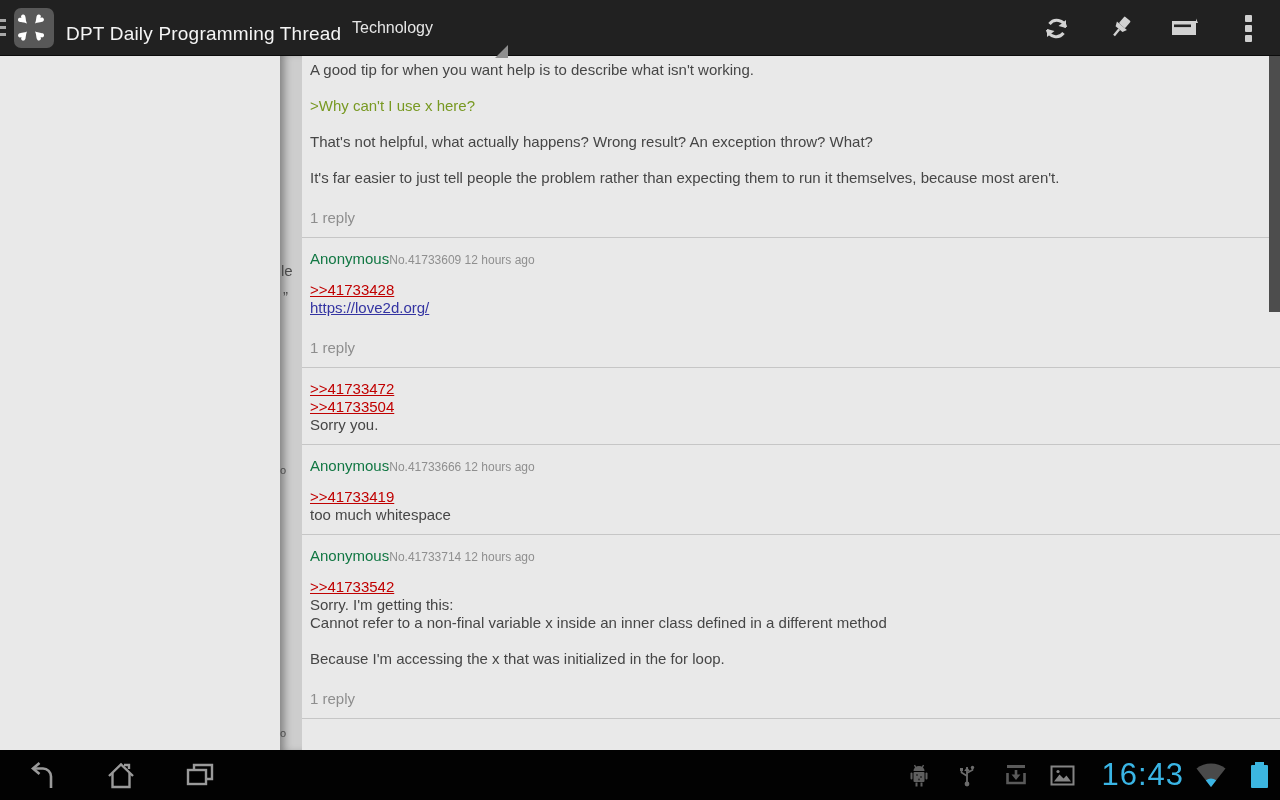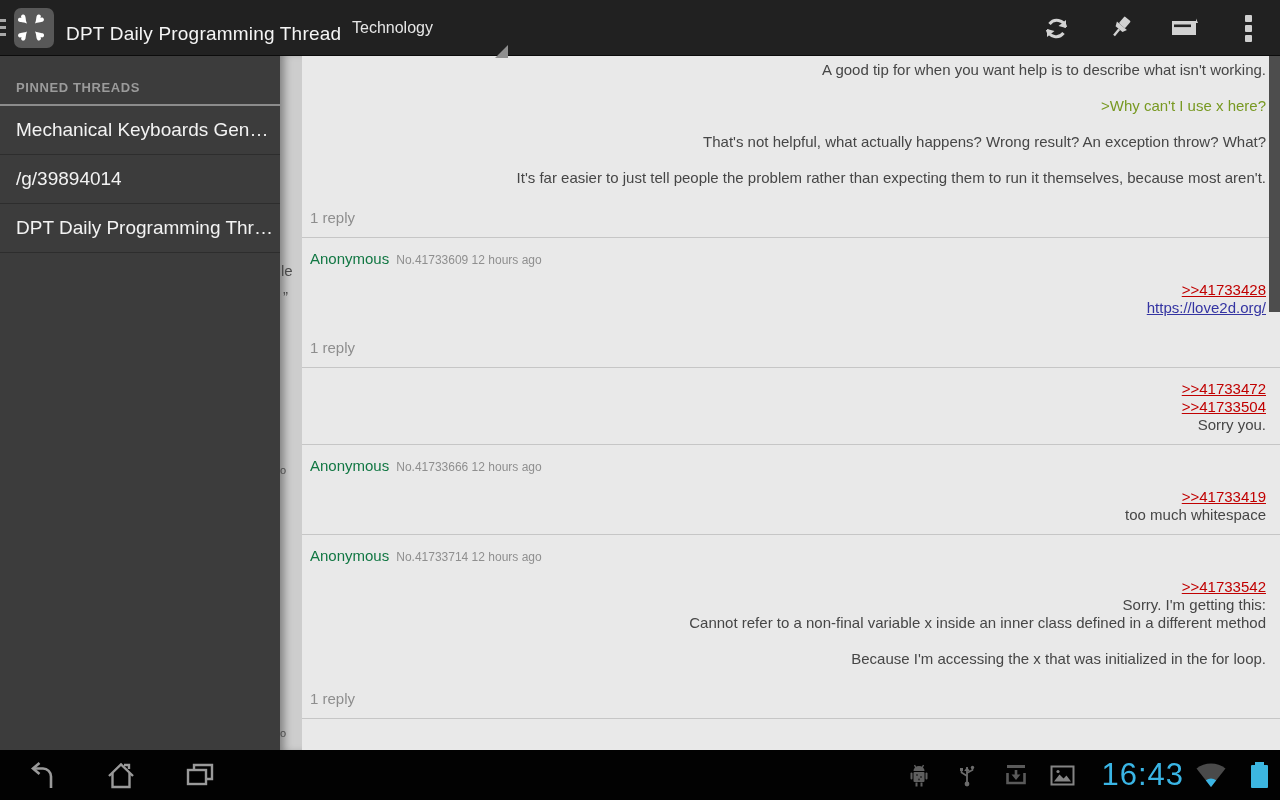--- a/index.html
+++ b/index.html
@@ -67,22 +67,22 @@
   .fragment { position:absolute; color:#4a4a4a; }
   
   #thread-pane {
     position:absolute; left:300px; top:56px; width:980px; height:694px;
     background:#e9e9e9; border-left:2px solid #dcdcdc; overflow:hidden; z-index:10;
   }
   .post { padding:12px 14px 10px 8px; border-bottom:1px solid #c6c6c6; }
   .post.first { padding-top:5px; }
   .post-header { margin-bottom:12px; line-height:18px; }
   .poster-name { color:#117743; font-size:15px; }
-  .post-meta { color:#8f8f8f; font-size:12px; margin-left:7px; }
-  .line { min-height:18px; line-height:18px; font-size:15px; color:#464646;text-align:right; }
+  .post-meta { color:#8f8f8f; font-size:12px; }
+  .line { min-height:18px; line-height:18px; font-size:15px; color:#464646; }
   .line.greentext { color:#789922; }
   .line.quotelink { color:#c00000; }
   .line.quotelink span, .line.extlink span { text-decoration:underline; cursor:pointer; }
   .line.extlink { color:#3434a2; }
   .replies { margin-top:22px; font-size:15px; color:#8e8e8e; line-height:18px; cursor:pointer; }
   #scrollbar-thumb {
     position:absolute; right:0; top:0; width:11px; height:256px;
     background:#4d4d4d; z-index:15;
   }
   
@@ -147,28 +147,20 @@
       <div class="ab-btn">
         <div id="overflow-icon">
           <div class="dot"></div>
             <div class="dot"></div>
             <div class="dot"></div>
         </div>
       </div>
     </div>
   </div>
 
-  <div id="drawer">
-    <div id="drawer-header">PINNED THREADS</div>
-    <div id="drawer-items">
-        <div class="drawer-item">Mechanical Keyboards Gen…</div>
-        <div class="drawer-item">/g/39894014</div>
-        <div class="drawer-item">DPT Daily Programming Thr…</div>
-      </div>
-  </div>
 
   <div id="behind-sliver">
       <span class="fragment" style="top: 206px; left: 1px; font-size: 15px;">le</span>
       <span class="fragment" style="top: 232px; left: 3px; font-size: 15px;">”</span>
       <span class="fragment" style="top: 408px; left: 0px; font-size: 11px;">o</span>
       <span class="fragment" style="top: 671px; left: 0px; font-size: 11px;">o</span>
     </div>
 
   <div id="thread-pane">
     <div id="posts">

